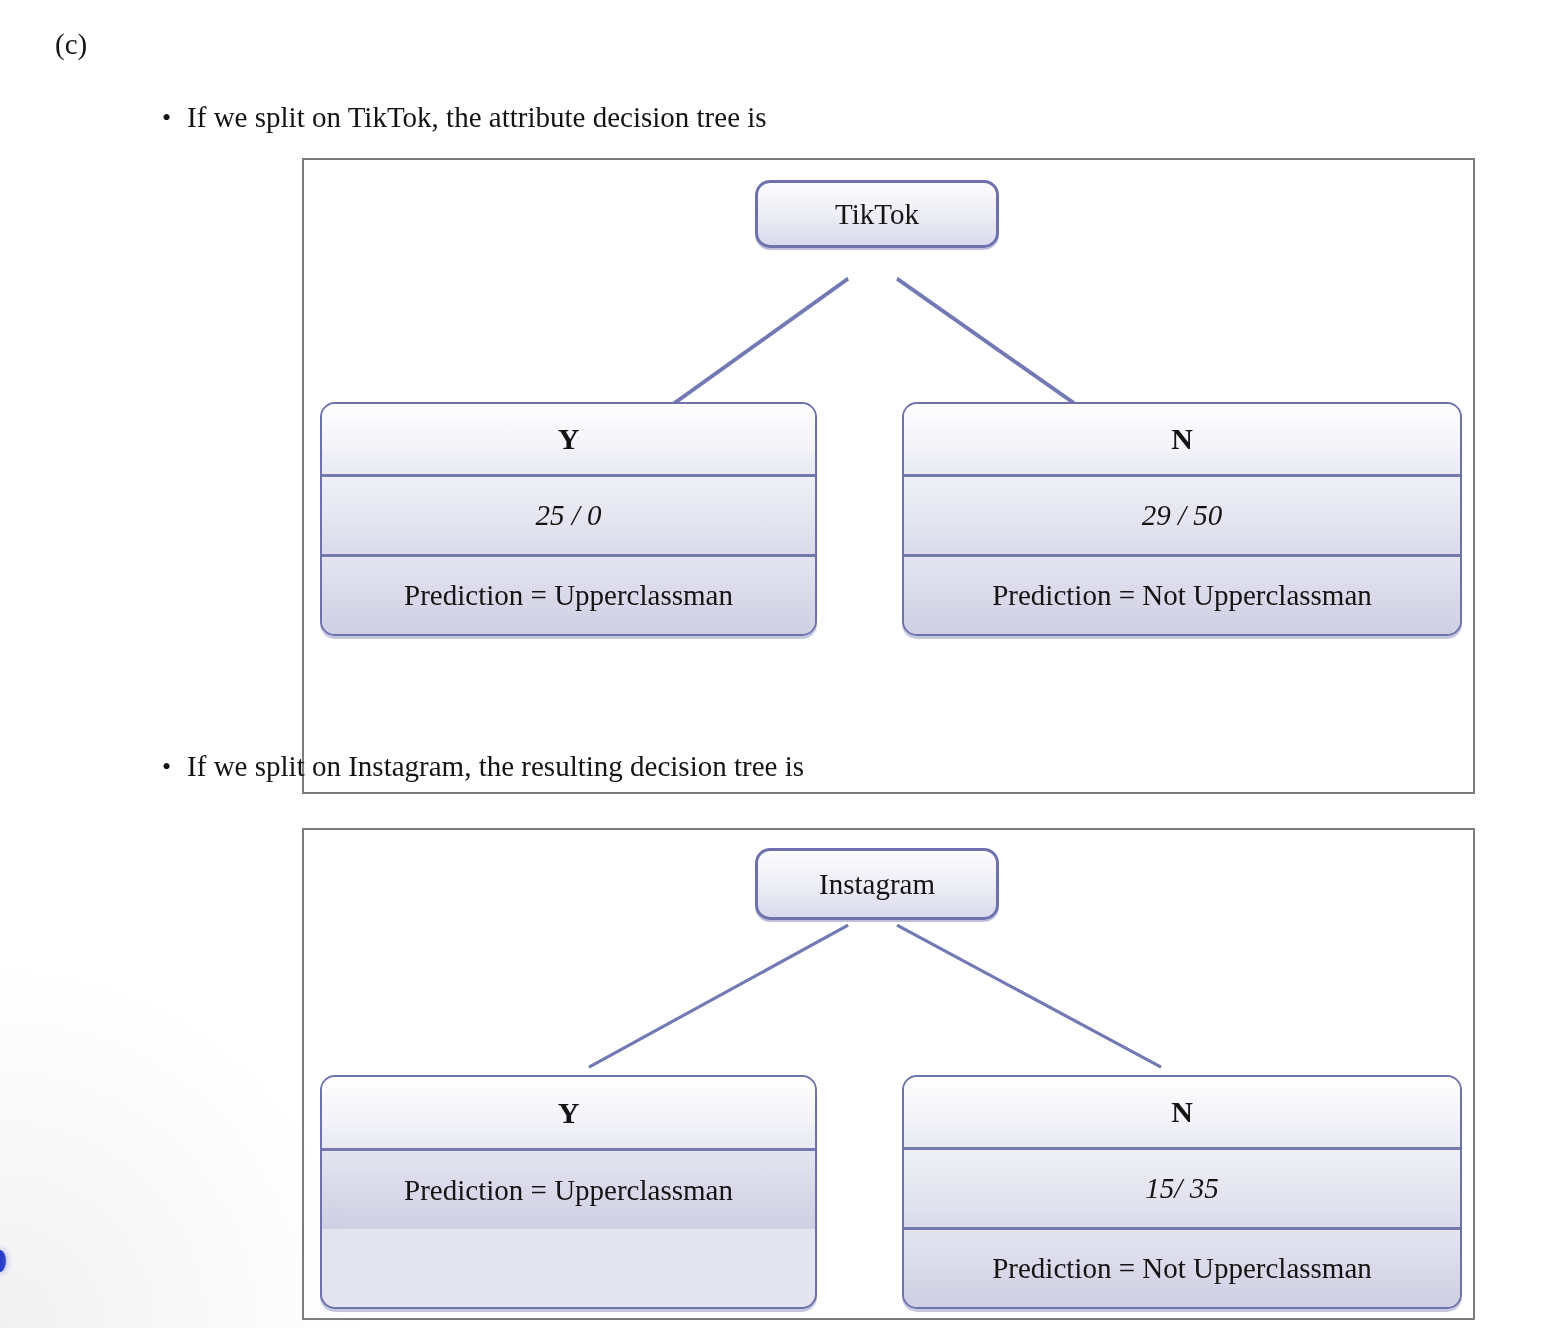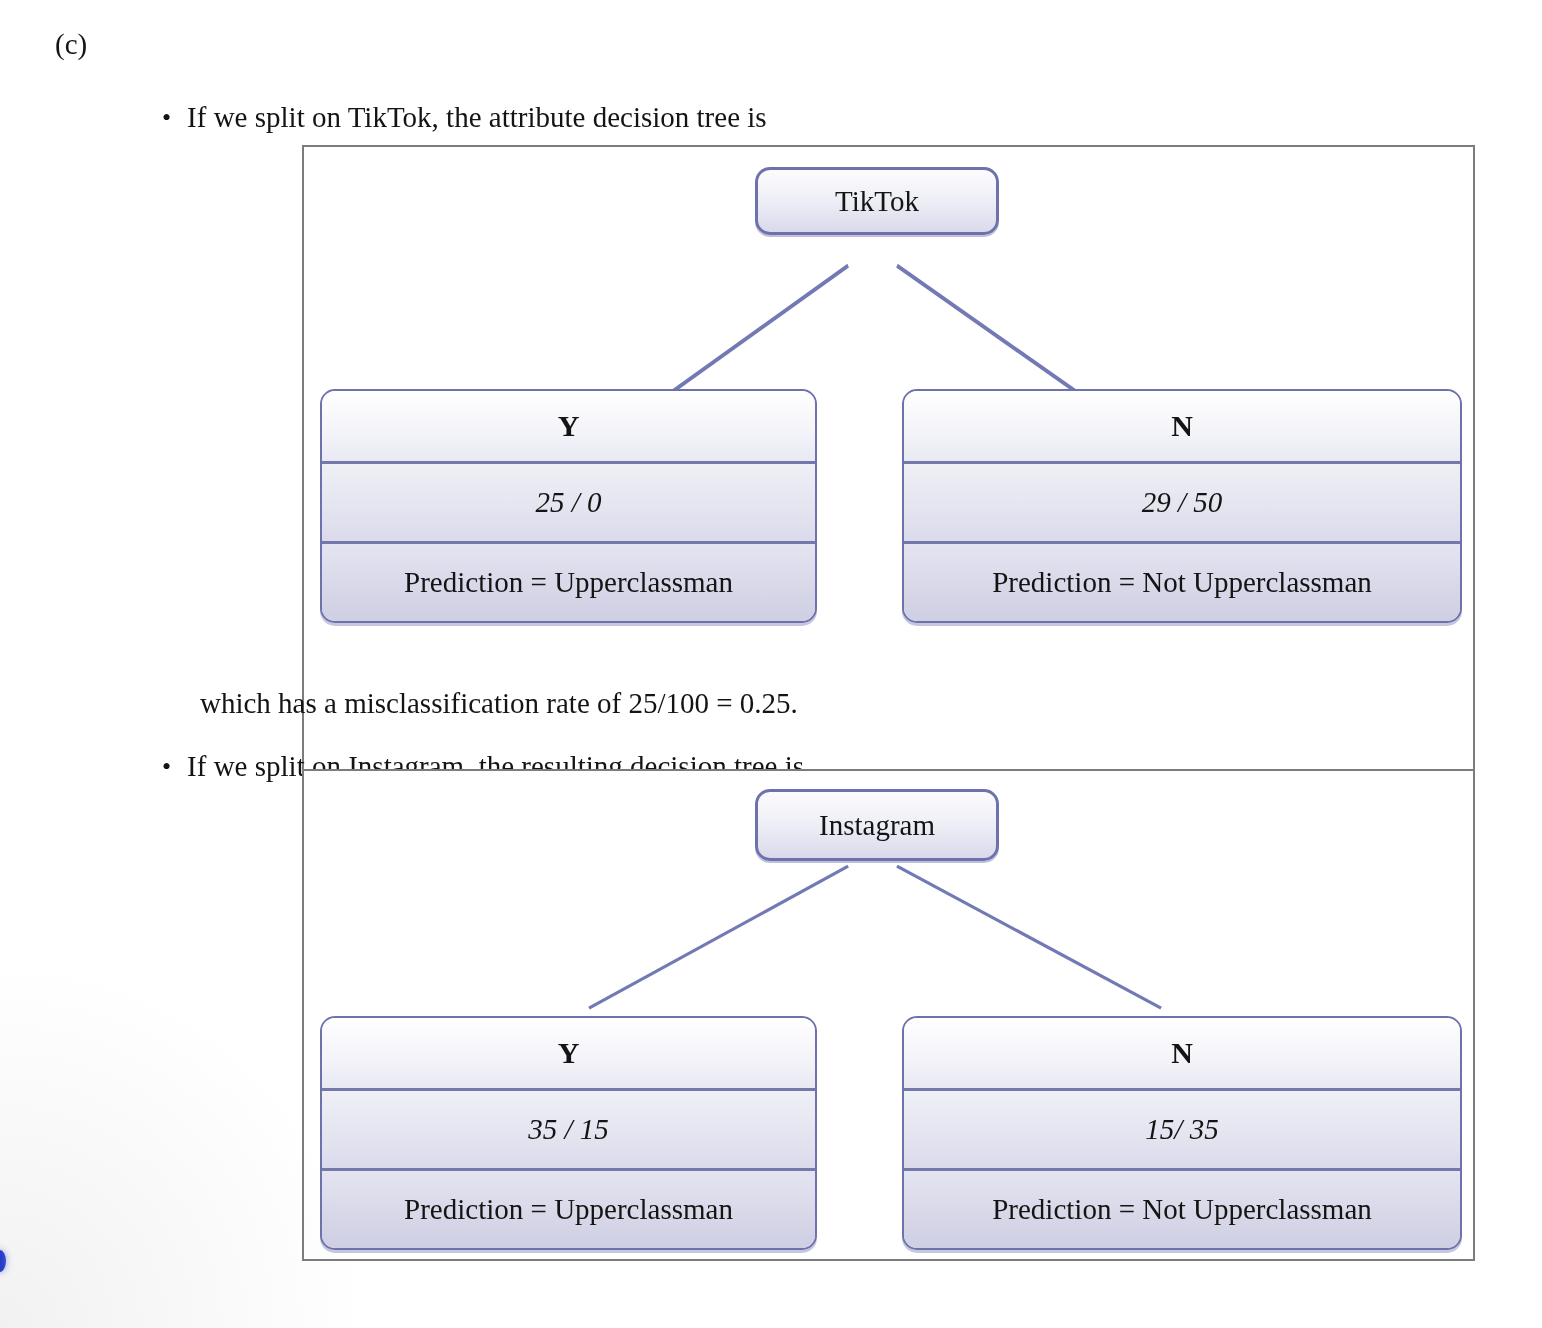--- a/index.html
+++ b/index.html
@@ -28,22 +28,22 @@
   .bullet{font-size:26px;transform:translateY(-1px);}
   .b1{left:162px;top:99px;}
   .between{left:200px;top:685px;}
   .b2{left:162px;top:748px;}
 
   .frame{
     position:absolute;left:302px;width:1173px;
     border:2px solid var(--frame-border);
     background:#ffffff;
   }
-  .frame1{top:145px;height:636px;}
-  .frame2{top:769px;height:492px;}
+  .frame1{top:158px;height:636px;}
+  .frame2{top:828px;height:492px;}
 
   .edges{position:absolute;left:0;top:0;width:100%;height:100%;}
   .edges line{stroke:var(--edge);stroke-width:3.2;}
 
   .root-node{
     position:absolute;left:451px;width:244px;height:68px;
     border:3px solid var(--node-border);
     border-radius:15px;
     background:linear-gradient(180deg,#fcfcfe 0%,#ececf5 55%,#d9d9ec 100%);
     box-shadow:0 2px 0 rgba(110,114,172,0.45);
@@ -105,38 +105,36 @@
       <div class="sec mid">25 / 0</div>
       <div class="sec foot">Prediction = Upperclassman</div>
     </div>
     <div class="leaf leaf-right">
       <div class="sec head">N</div>
       <div class="sec mid">29 / 50</div>
       <div class="sec foot">Prediction = Not Upperclassman</div>
     </div>
   </div>
 
-  <div class="line between">which has a misclassification rate of 25/100 = 0.25.</div>
 
   <div class="line bullet-line b2">
     <span class="bullet">•</span>
     <span>If we split on Instagram, the resulting decision tree is</span>
   </div>
 
   <div class="frame frame2">
     <svg class="edges" viewBox="0 0 1173 492" preserveAspectRatio="none">
       <line x1="546" y1="96" x2="286" y2="239"></line>
       <line x1="595" y1="96" x2="860" y2="239"></line>
     </svg>
     <div class="root-node">
       <span>Instagram</span>
     </div>
     <div class="leaf leaf-left">
       <div class="sec head">Y</div>
-      <div class="sec mid">35 / 15</div>
       <div class="sec foot">Prediction = Upperclassman</div>
     </div>
     <div class="leaf leaf-right">
       <div class="sec head">N</div>
       <div class="sec mid">15/ 35</div>
       <div class="sec foot">Prediction = Not Upperclassman</div>
     </div>
   </div>
 
   <div class="blue-artifact"></div>

